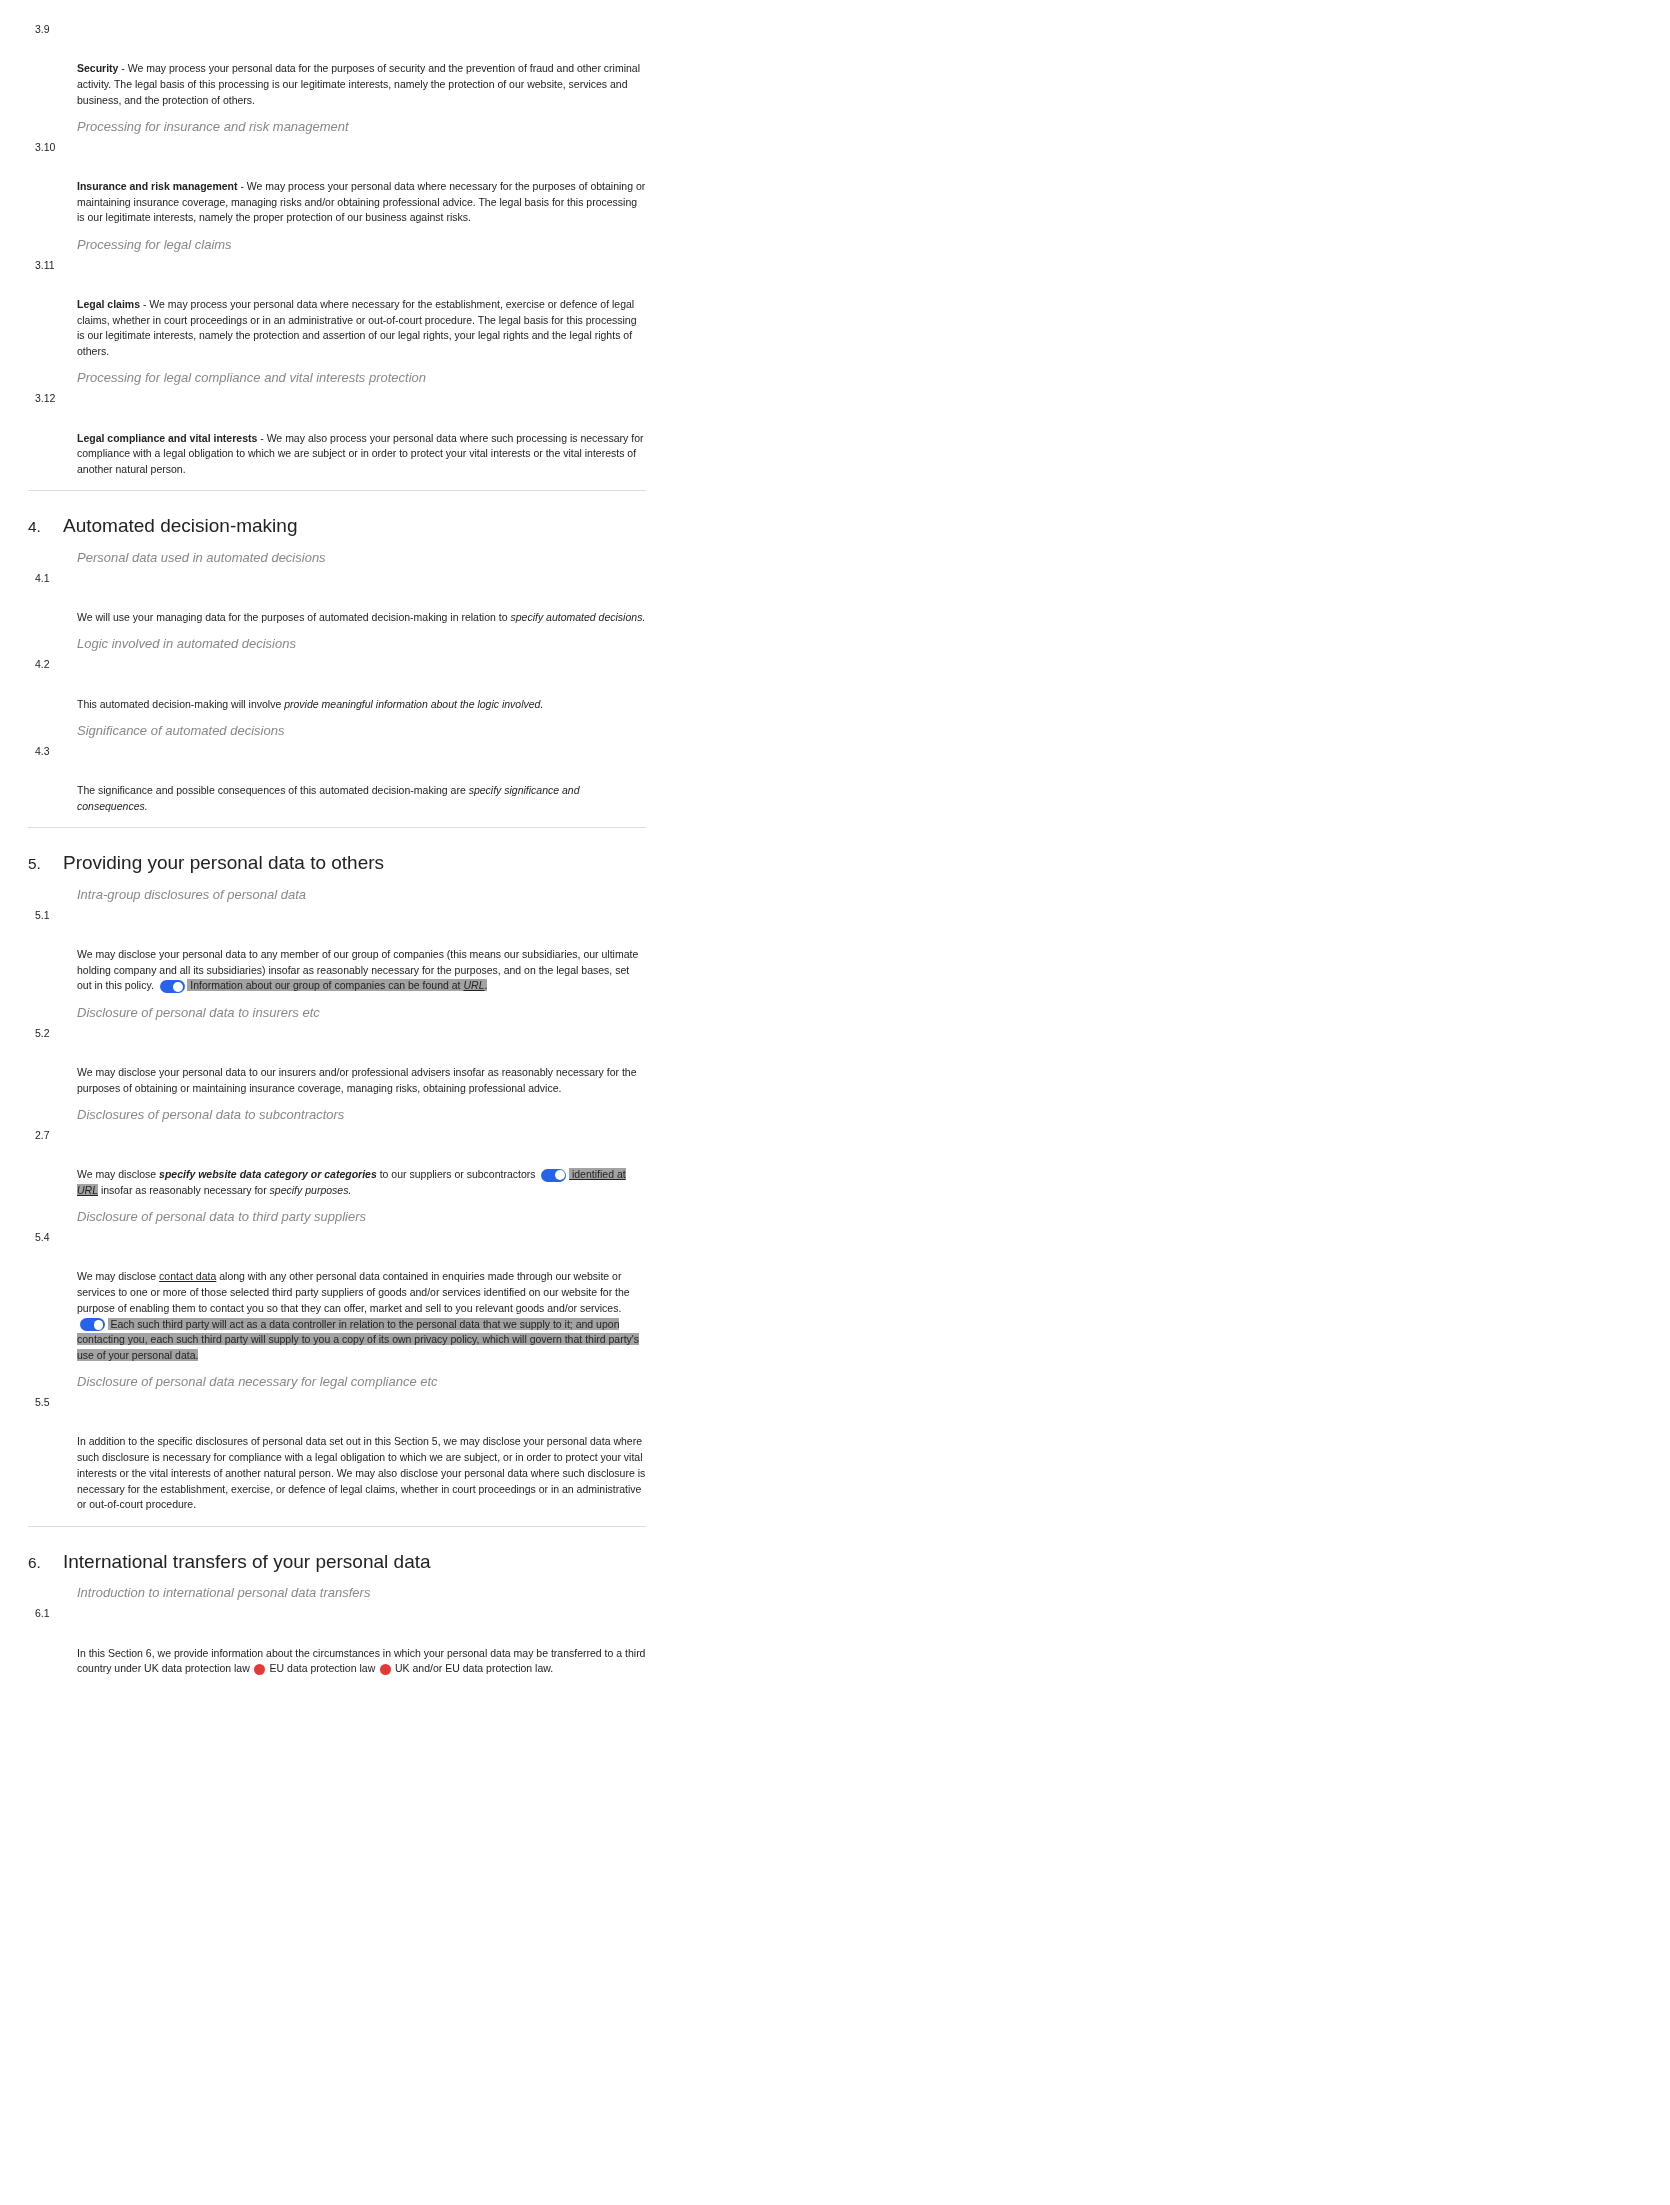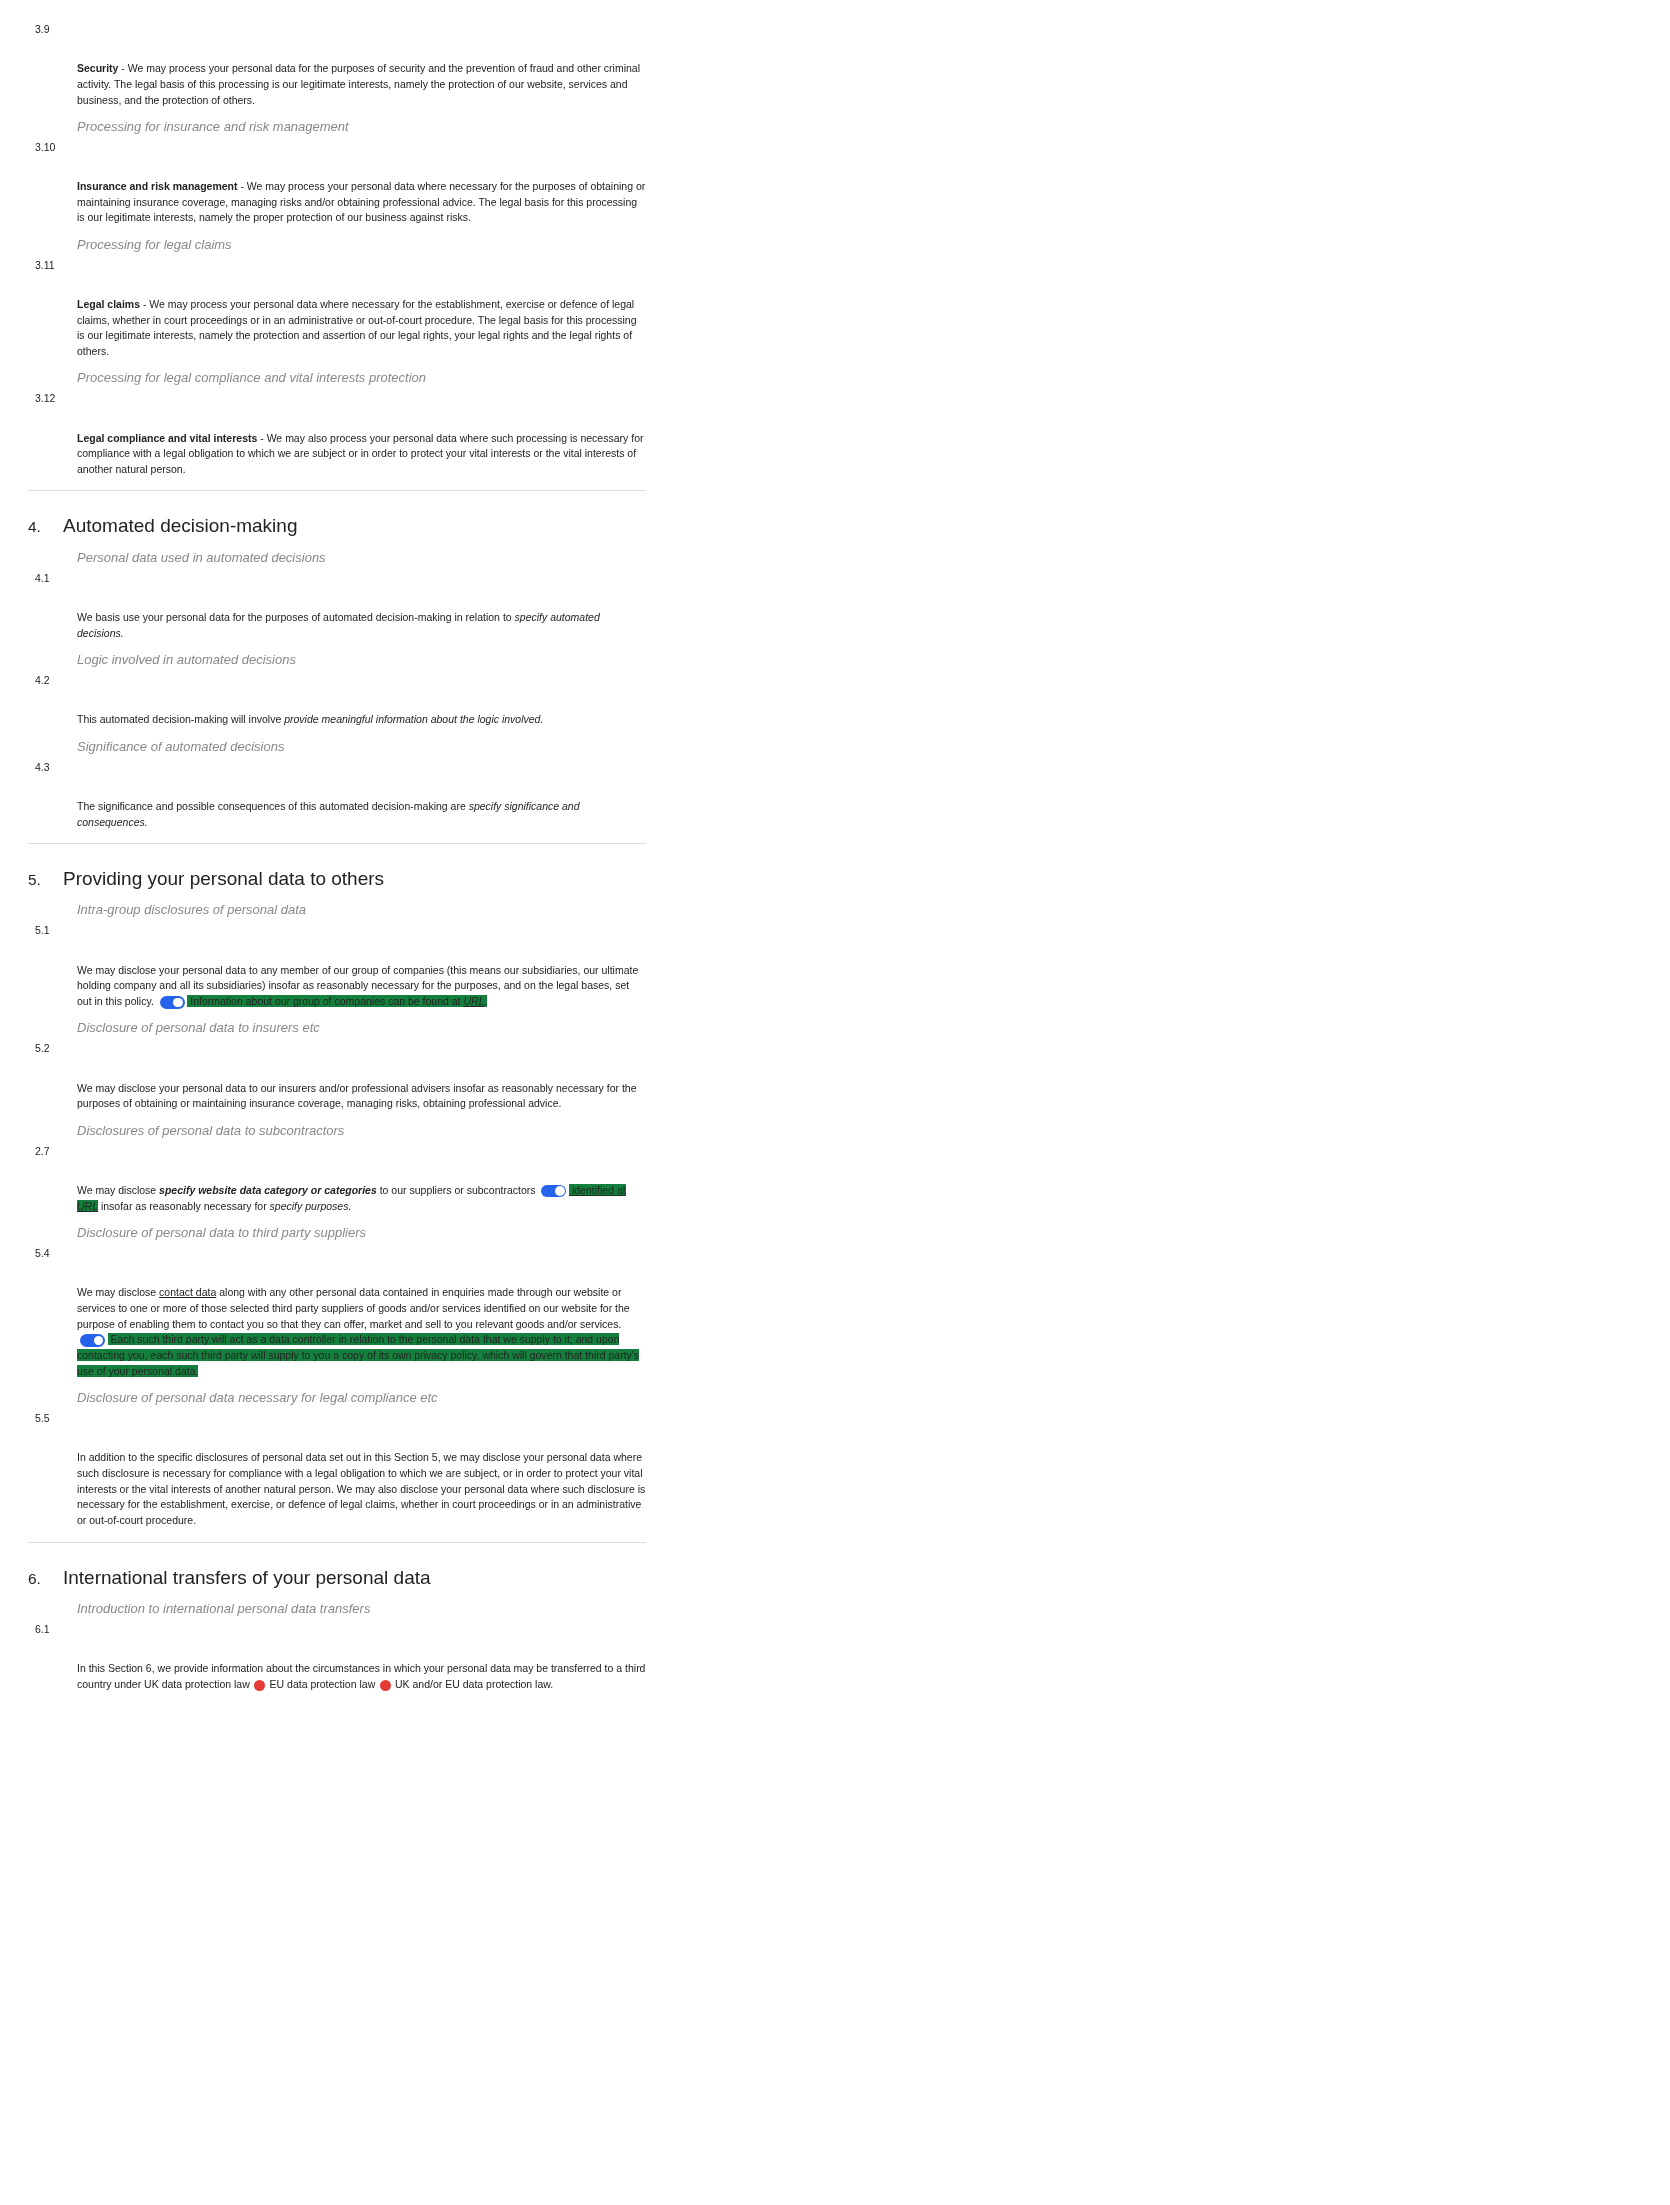--- a/index.html
+++ b/index.html
@@ -61,21 +61,21 @@
     .bold {
       font-weight: bold;
     }
     .italic {
       font-style: italic;
     }
     .underline {
       text-decoration: underline;
     }
     .highlight {
-      background-color: #15803d;
+      background-color: #a3a3a3;
     }
     .toggle {
       display: inline-flex;
       align-items: center;
       background: #2563eb;
       border-radius: 8.4px;
       width: 25px;
       height: 12.6px;
       position: relative;
       margin: 0 2.8px;
@@ -158,21 +158,21 @@
 <div class="section-divider"></div>
 <div class="section-header">
   <div class="section-number">4.</div>
   <div class="section-title">Automated decision-making</div>
 </div>
 
 <div class="subsection-label">Personal data used in automated decisions</div>
 <div class="subsection">
   <div class="subsection-number">4.1</div>
   <div class="subsection-content">
-    <span>We basis use your personal data for the purposes of automated decision-making in relation to </span><span class="italic">specify automated decisions.</span>
+    <span>We will use your managing data for the purposes of automated decision-making in relation to </span><span class="italic">specify automated decisions.</span>
   </div>
 </div>
 
 <div class="subsection-label">Logic involved in automated decisions</div>
 <div class="subsection">
   <div class="subsection-number">4.2</div>
   <div class="subsection-content">
     <span>This automated decision-making will involve </span><span class="italic">provide meaningful information about the logic involved.</span>
   </div>
 </div>

